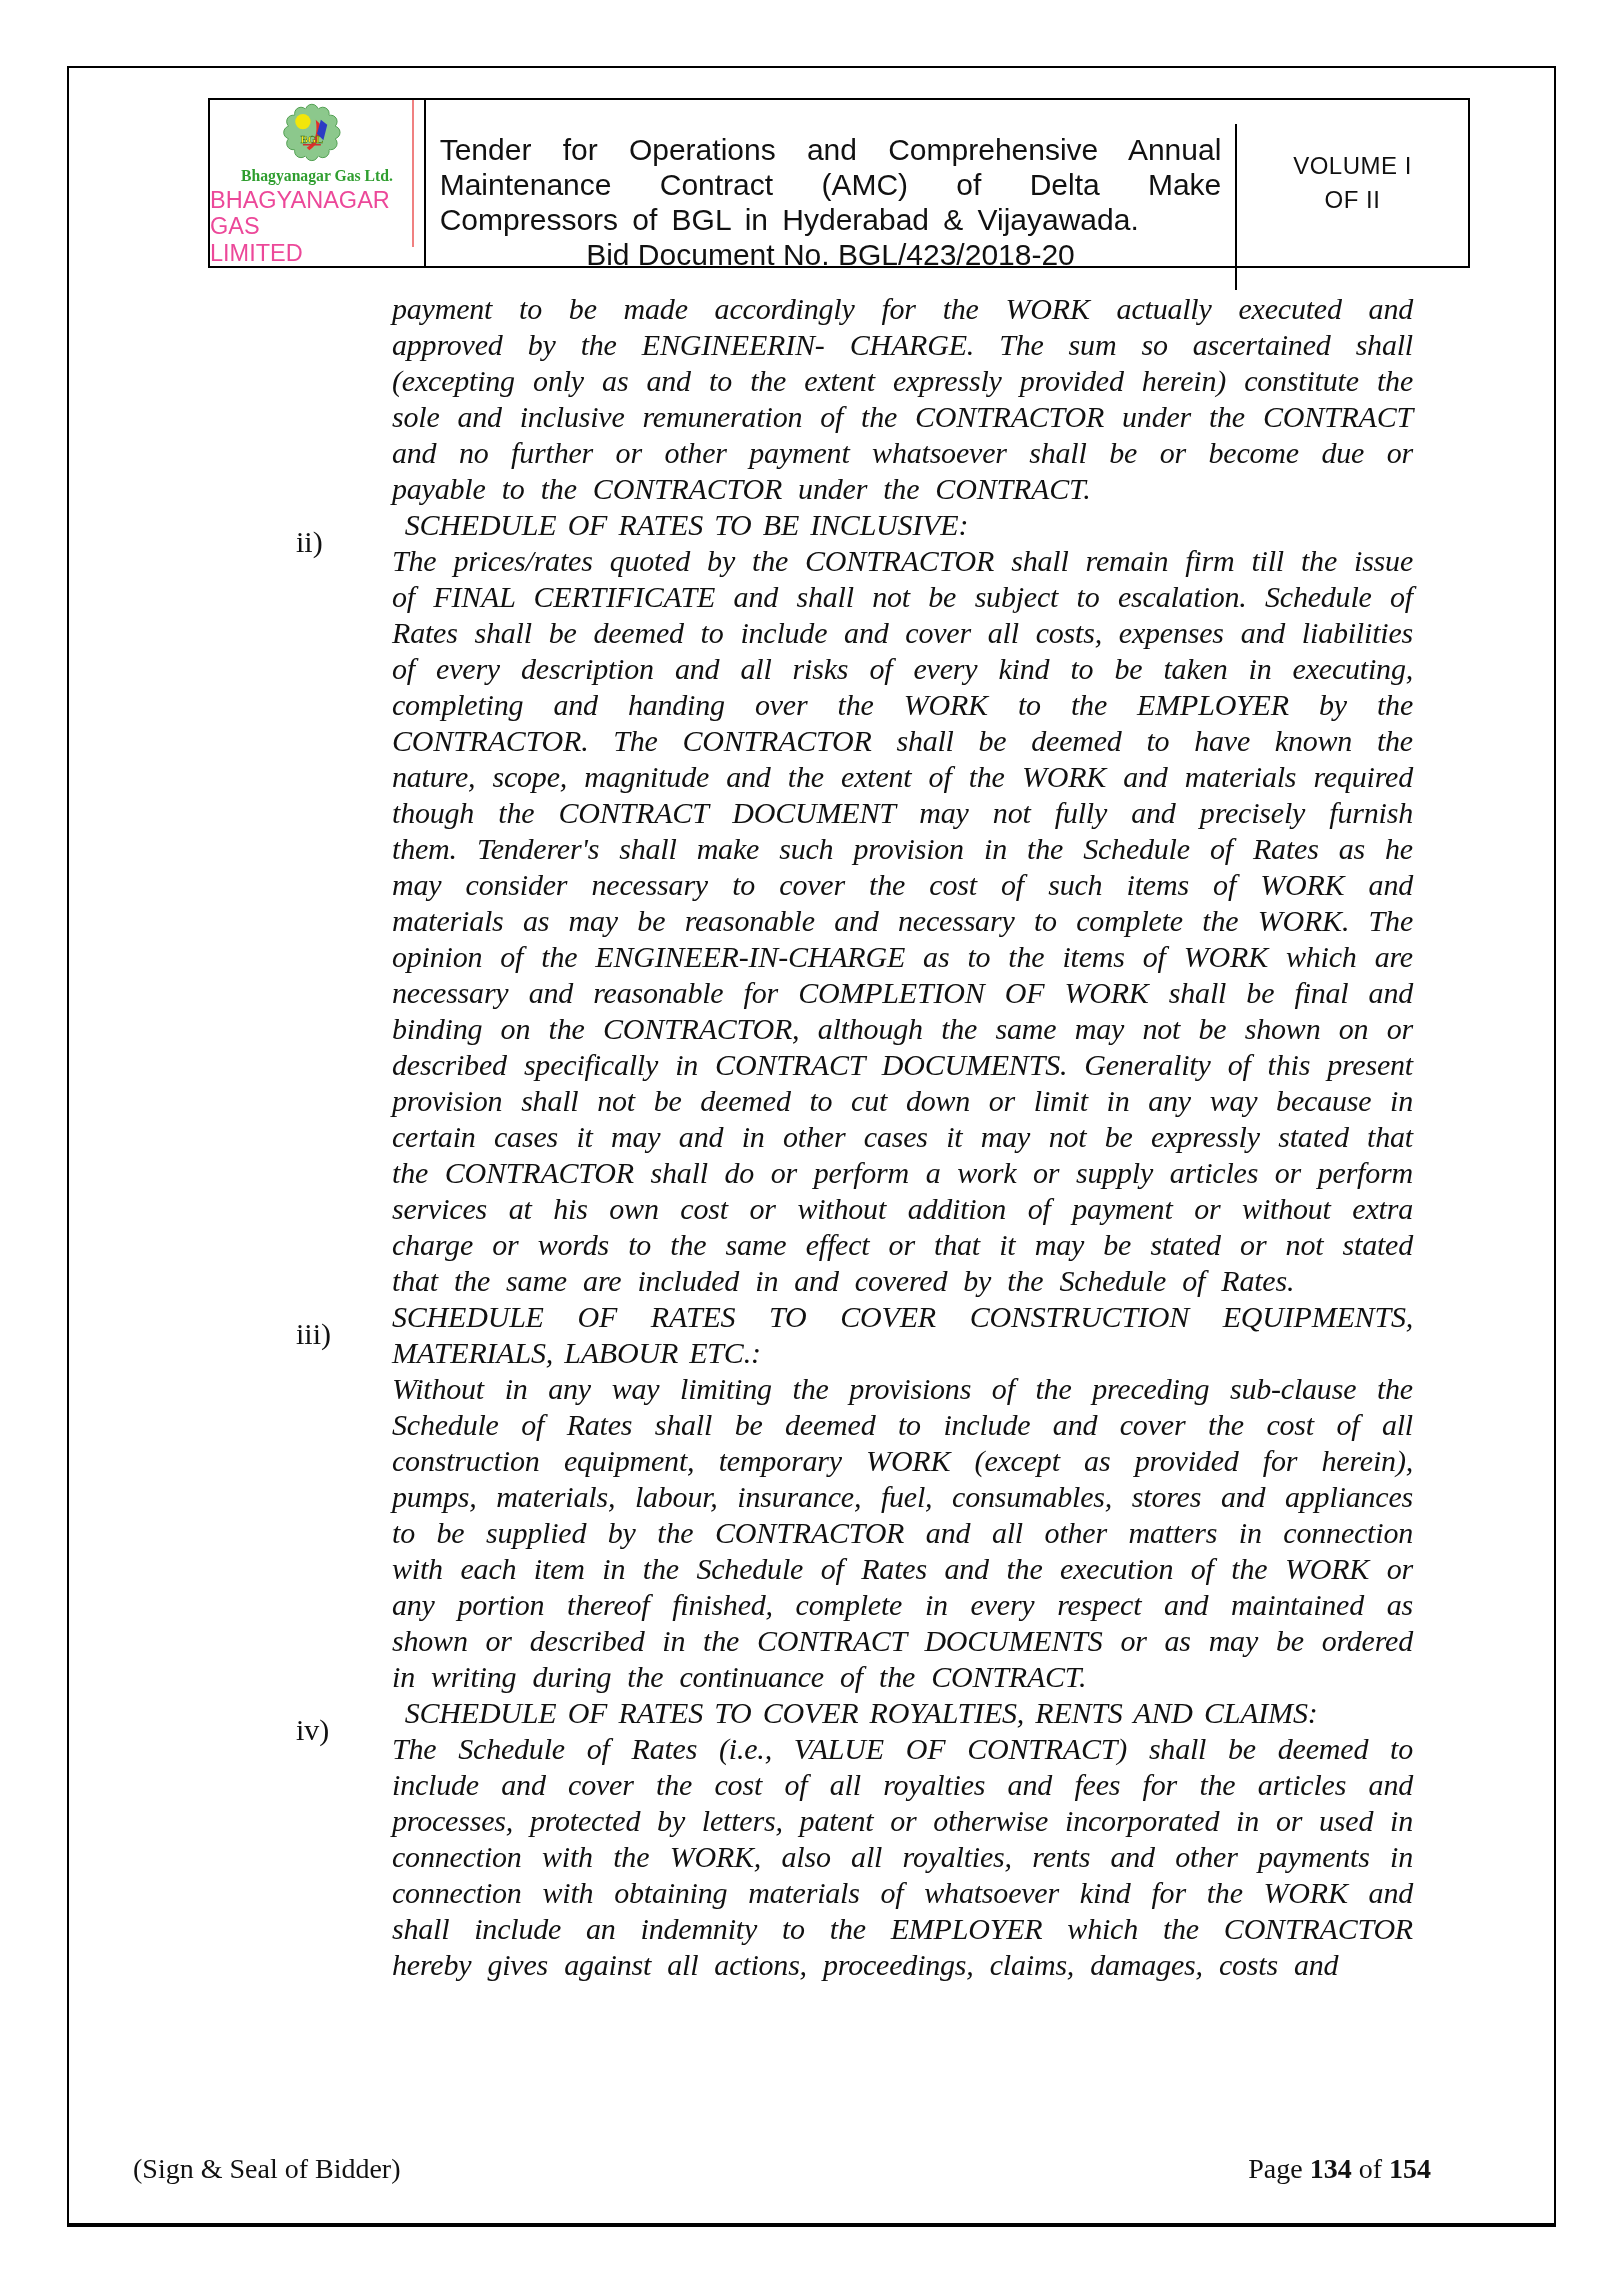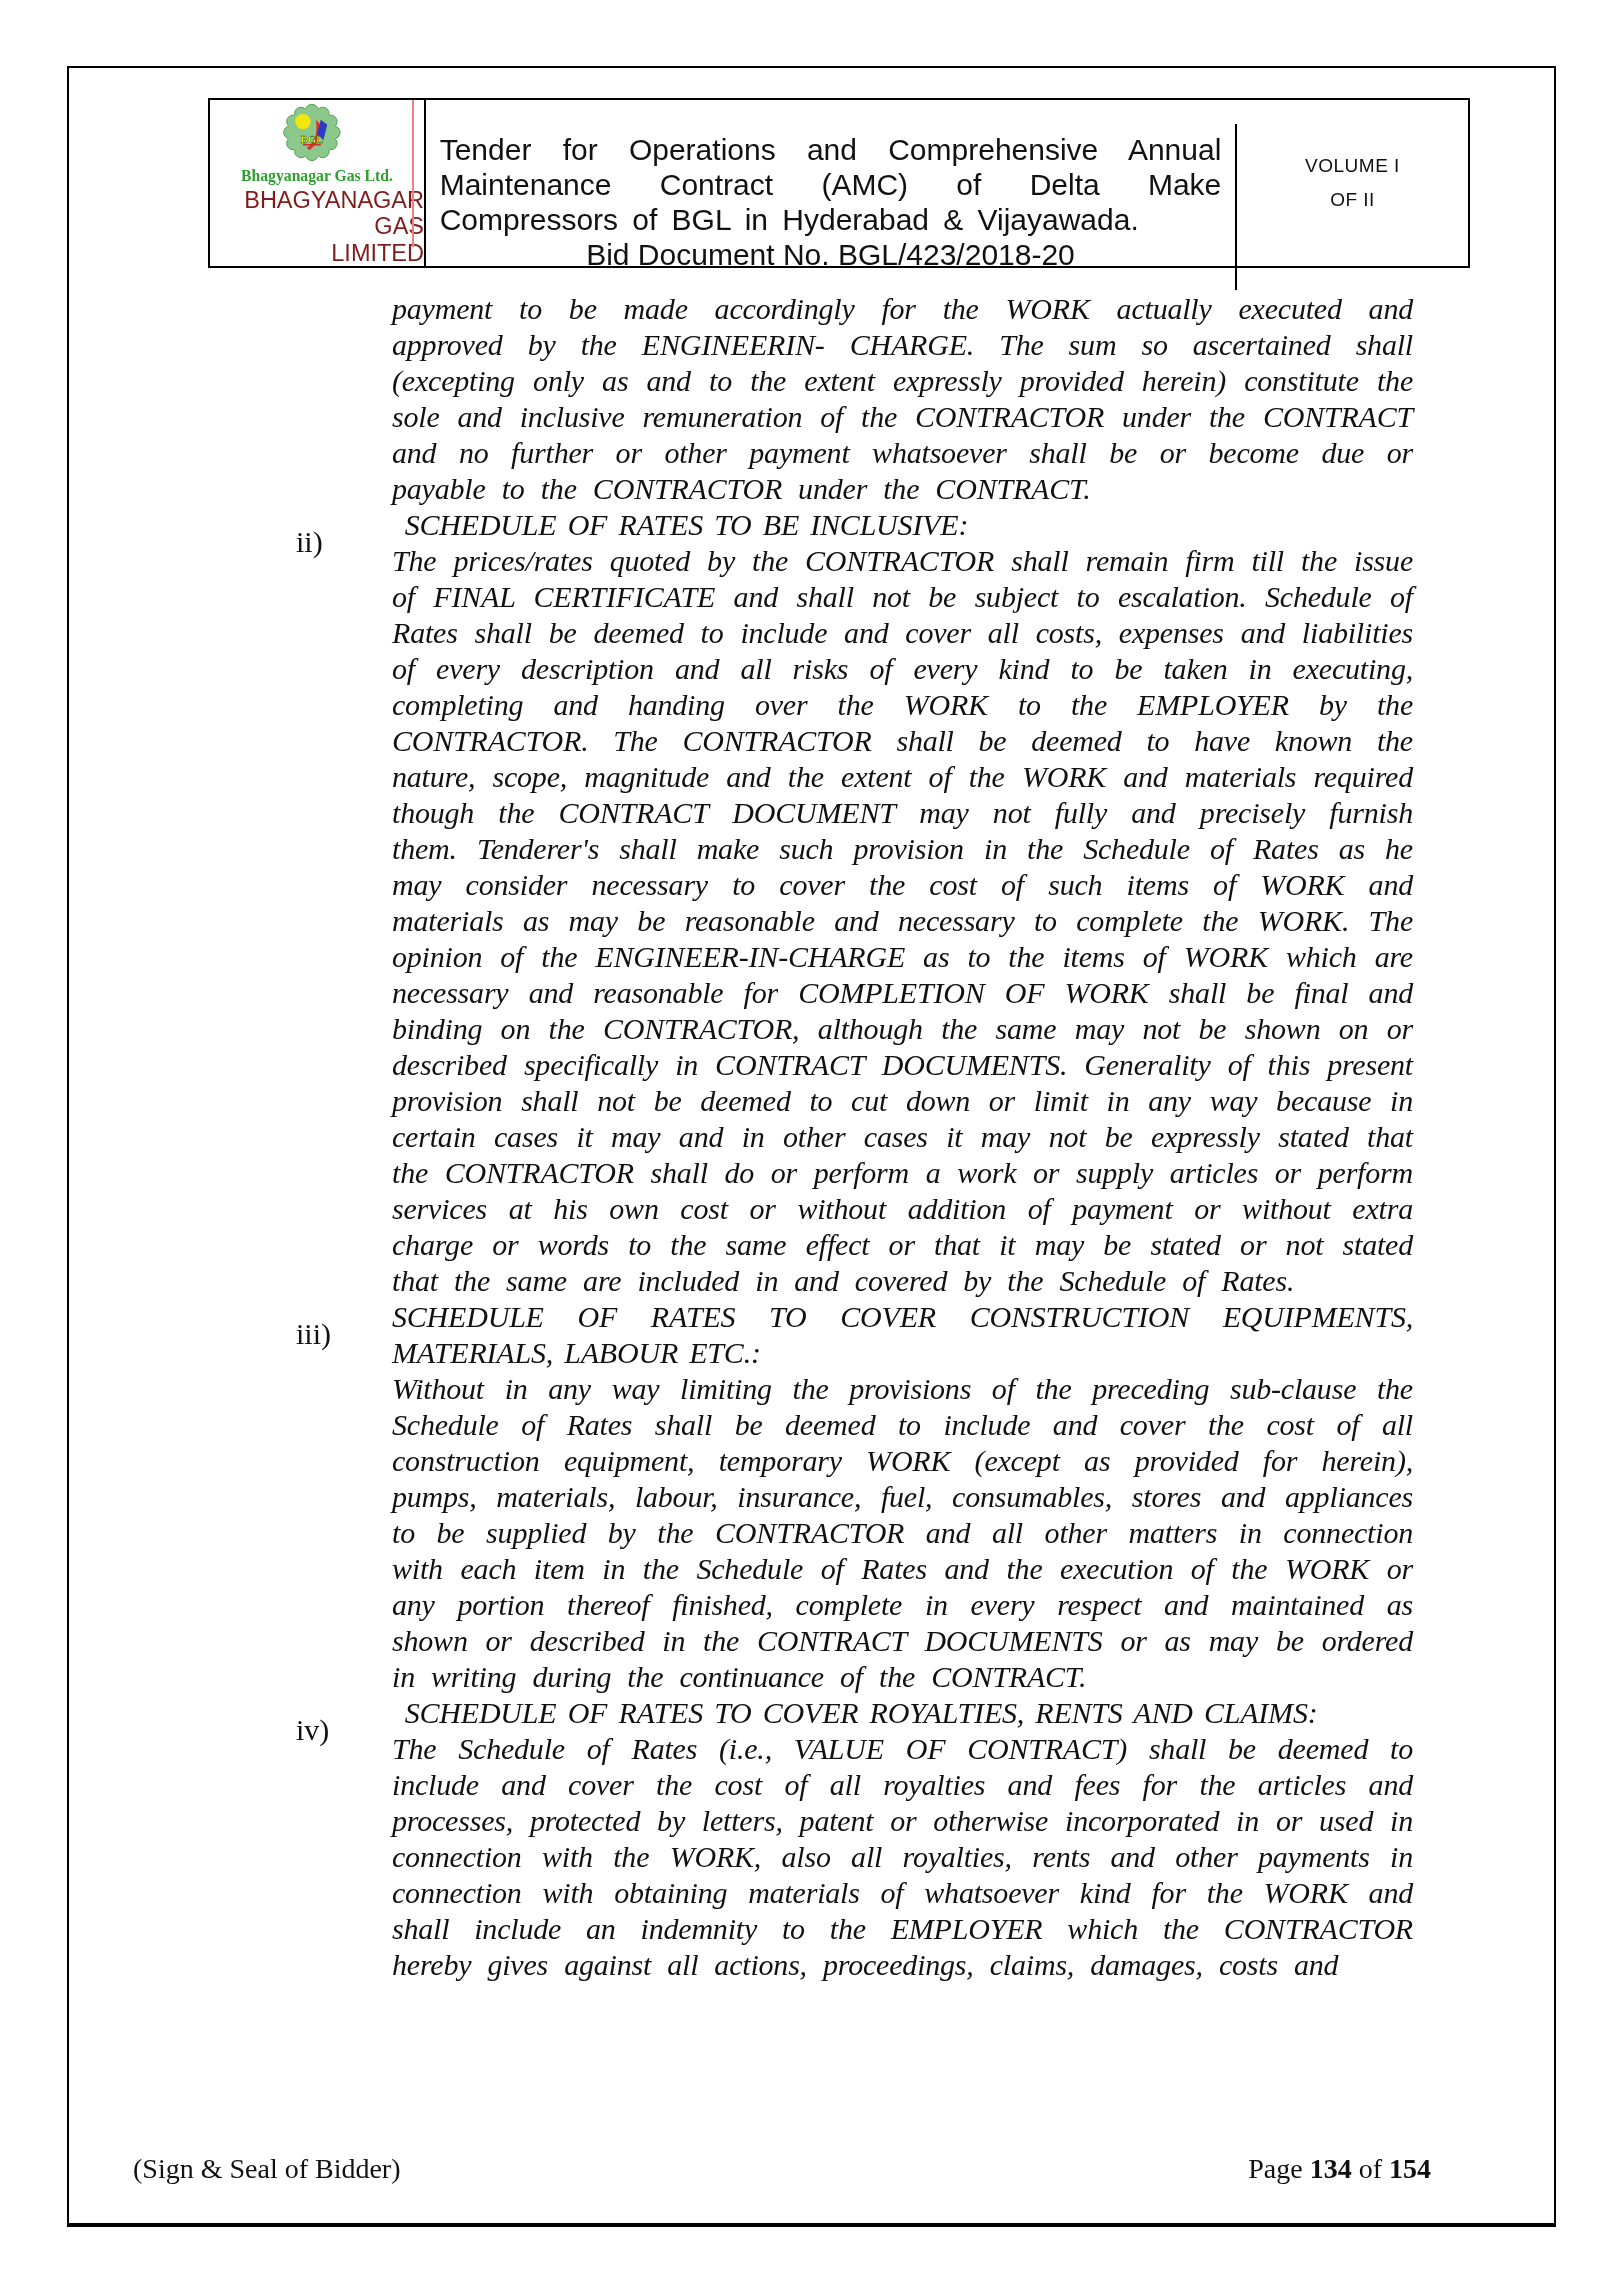--- a/index.html
+++ b/index.html
@@ -16,27 +16,27 @@
     position: absolute; left: 139px; top: 30px; width: 1262px; height: 170px;
     border: 2px solid #000; display: flex; background: #fff;
   }
   .cell { height: 100%; }
   .logo-cell { width: 216px; border-right: 2px solid #000; position: relative;
     display: flex; flex-direction: column; align-items: center; }
   .title-cell { width: 811px; border-right: 2px solid #000; padding: 7.8px 13.7px 0 13.7px;
     font-family: "Liberation Sans", sans-serif; margin-top: 24px; }
   .volume-cell { flex: 1; display: flex; flex-direction: column; align-items: center;
     justify-content: center; font-family: "Liberation Sans", sans-serif;
-    font-size: 19px; line-height: 34px; letter-spacing: 0.5px; }
+    font-size: 24px; line-height: 34px; letter-spacing: 0.5px; }
 
   .logo-svg { margin-top: 2.9px; }
   .logo-subtitle { font-family: "Liberation Serif", serif; font-weight: bold;
     font-size: 15.7px; line-height: 17.6px; color: #2f9e2f; }
   .company-name { font-family: "Liberation Sans", sans-serif; font-size: 23.5px;
-    line-height: 26.5px; text-align: right; color: #7f1d1d; margin-top: 2px; }
+    line-height: 26.5px; text-align: left; color: #ec4899; margin-top: 2px; }
   .red-divider { position: absolute; left: 202px; top: 0; width: 2px; height: 147px;
     background: #f08080; }
 
   .doc-title { font-size: 30px; line-height: 35px; text-align: justify;
     word-spacing: 5.9px; }
   .bid-line { font-size: 30px; line-height: 35px; text-align: center; }
 
   
   .content { position: absolute; left: 323px; top: 223px; width: 1021px; }
   .para, .heading {

